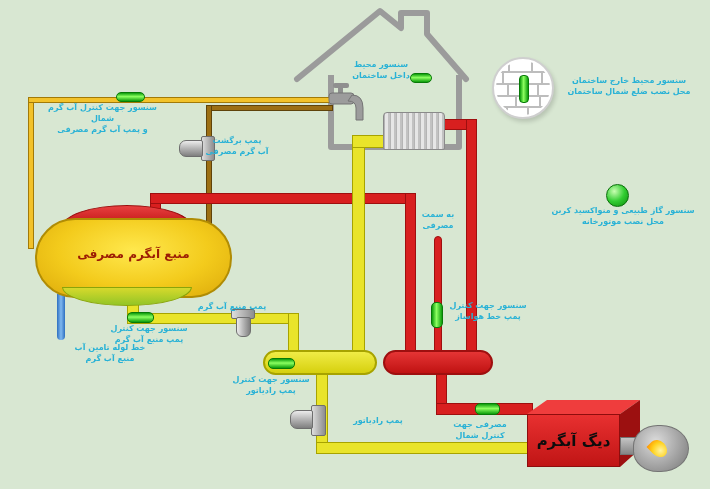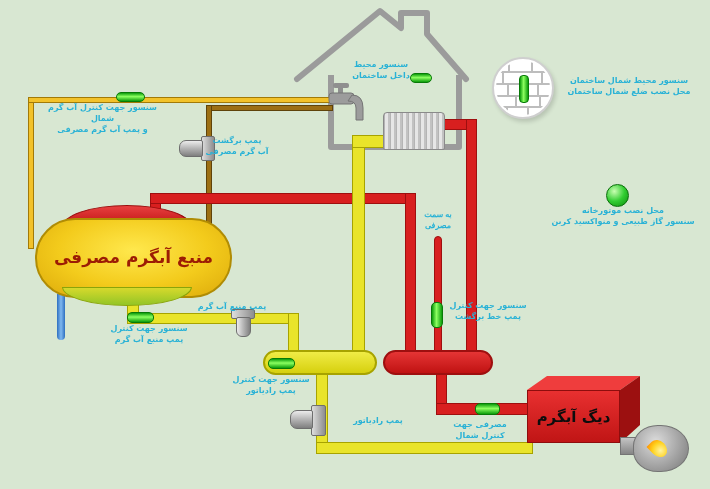--- a/index.html
+++ b/index.html
@@ -39,21 +39,21 @@
   
   .radiator{position:absolute;box-sizing:border-box;border:1px solid #8a8a8a;border-radius:4px 4px 2px 2px;
     background:repeating-linear-gradient(90deg,#b4b4b4 0 1px,#e6e6e6 1px 4px,#c2c2c2 4px 6px);}
   
   .tank-cap-top{position:absolute;background:linear-gradient(180deg,#e84040,#bf1313);border:1px solid #9a0d0d;
     border-radius:50% 50% 0 0 / 100% 100% 0 0;box-sizing:border-box;}
   .tank-body{position:absolute;box-sizing:border-box;border:2px solid #b08c04;border-radius:42px;
     background:radial-gradient(ellipse at 50% 40%,#ffe84d 0%,#f3cb1c 55%,#dca90a 100%);}
   .tank-cap-bot{position:absolute;background:linear-gradient(180deg,#d6d92c,#93c526);border:1px solid #8aa40a;
     border-radius:0 0 50% 50% / 0 0 100% 100%;box-sizing:border-box;}
-  .tank-label{position:absolute;width:100%;text-align:center;color:#9c1c04;font-weight:bold;font-size:17px;direction:rtl;}
+  .tank-label{position:absolute;width:100%;text-align:center;color:#9c1c04;font-weight:bold;font-size:12px;direction:rtl;}
   
   .boiler-front{position:absolute;background:linear-gradient(180deg,#e83030,#c01515);border:1px solid #8e0d0d;box-sizing:border-box;}
   .boiler-top{position:absolute;background:#ef3d3d;}
   .boiler-side{position:absolute;background:#9c1010;}
   .boiler-label{position:absolute;width:100%;text-align:center;color:#0d0d0d;font-weight:bold;font-size:15px;direction:rtl;}
   .burner-body{position:absolute;background:radial-gradient(circle at 40% 35%,#dcdcdc,#8a8a8a 80%);
     border:1px solid #747474;border-radius:46% 52% 52% 46%;}
   .burner-nozzle{position:absolute;background:linear-gradient(180deg,#c4c4c4,#858585);border:1px solid #747474;box-sizing:border-box;}
   .flame{position:absolute;border-radius:0 50% 50% 50%;transform:rotate(-45deg);
     background:radial-gradient(circle at 50% 65%,#fff3a0,#ffd21e 55%,#ff9000);}
@@ -100,21 +100,21 @@
   <div class="abs" style="left:35px;top:205px;width:197px;height:102px;">
     <div class="tank-cap-top" style="left:27px;top:0;width:130px;height:22px;"></div>
     <div class="tank-body" style="left:0;top:13px;width:197px;height:80px;"></div>
     <div class="tank-cap-bot" style="left:27px;top:82px;width:130px;height:19px;"></div>
     <div class="tank-label" style="top:42px;">منبع آبگرم مصرفی</div>
   </div>
 
   <div class="manifold yellow" style="left:263px;top:350px;width:114px;height:25px;"></div>
   <div class="manifold red" style="left:383px;top:350px;width:110px;height:25px;"></div>
 
-  <div class="abs" style="left:527px;top:376px;width:113px;height:58px;">
+  <div class="abs" style="left:527px;top:400px;width:113px;height:58px;">
     <div class="boiler-top" style="left:0;top:0;width:113px;height:14px;clip-path:polygon(0px 14px,20px 0px,113px 0px,93px 14px);"></div>
     <div class="boiler-side" style="left:0;top:0;width:113px;height:67px;clip-path:polygon(93px 14px,113px 0px,113px 49px,93px 67px);"></div>
     <div class="boiler-front" style="left:0;top:14px;width:93px;height:53px;"></div>
     <div class="boiler-label" style="top:32px;width:93px;">دیگ آبگرم</div>
   </div>
 
   <div class="burner-nozzle" style="left:620px;top:437px;width:16px;height:18px;"></div>
   <div class="burner-body" style="left:633px;top:425px;width:54px;height:45px;"></div>
   <div class="flame" style="left:651px;top:439px;width:15px;height:19px;"></div>
 
@@ -176,47 +176,51 @@
   </div>
   <div class="lbl" style="left:205px;top:135px;width:64px;">
     <span>پمپ برگشت</span>
     <span>آب گرم مصرفی</span>
   </div>
   <div class="lbl" style="left:346px;top:59px;width:70px;">
     <span>سنسور محیط</span>
     <span>داخل ساختمان</span>
   </div>
   <div class="lbl" style="left:550px;top:75px;width:158px;">
-    <span>سنسور محیط شمال ساختمان</span>
+    <span>سنسور محیط خارج ساختمان</span>
     <span>محل نصب ضلع شمال ساختمان</span>
   </div>
   <div class="lbl" style="left:538px;top:205px;width:170px;">
+    <span>سنسور گاز طبیعی و منواکسید کربن</span>
     <span>محل نصب موتورخانه</span>
-    <span>سنسور گاز طبیعی و منواکسید کربن</span>
+  </div>
+  <div class="lbl" style="left:72px;top:342px;width:76px;">
+    <span>خط لوله تامین آب</span>
+    <span>منبع آب گرم</span>
   </div>
   <div class="lbl" style="left:106px;top:323px;width:86px;">
     <span>سنسور جهت کنترل</span>
     <span>پمپ منبع آب گرم</span>
   </div>
   <div class="lbl" style="left:194px;top:301px;width:76px;">
     <span>پمپ منبع آب گرم</span>
   </div>
   <div class="lbl" style="left:227px;top:374px;width:88px;">
     <span>سنسور جهت کنترل</span>
     <span>پمپ رادیاتور</span>
   </div>
   <div class="lbl" style="left:348px;top:415px;width:60px;">
     <span>پمپ رادیاتور</span>
   </div>
-  <div class="lbl" style="left:414px;top:209px;width:48px;font-family:Liberation Serif, serif;">
+  <div class="lbl" style="left:414px;top:209px;width:48px;">
     <span>به سمت</span>
     <span>مصرفی</span>
   </div>
   <div class="lbl" style="left:444px;top:300px;width:88px;">
     <span>سنسور جهت کنترل</span>
-    <span>پمپ خط برگشت</span>
+    <span>پمپ خط هواساز</span>
   </div>
   <div class="lbl" style="left:447px;top:419px;width:66px;">
     <span>مصرفی جهت</span>
     <span>کنترل شمال</span>
   </div>
 
 </div>
 
 </body></html>

